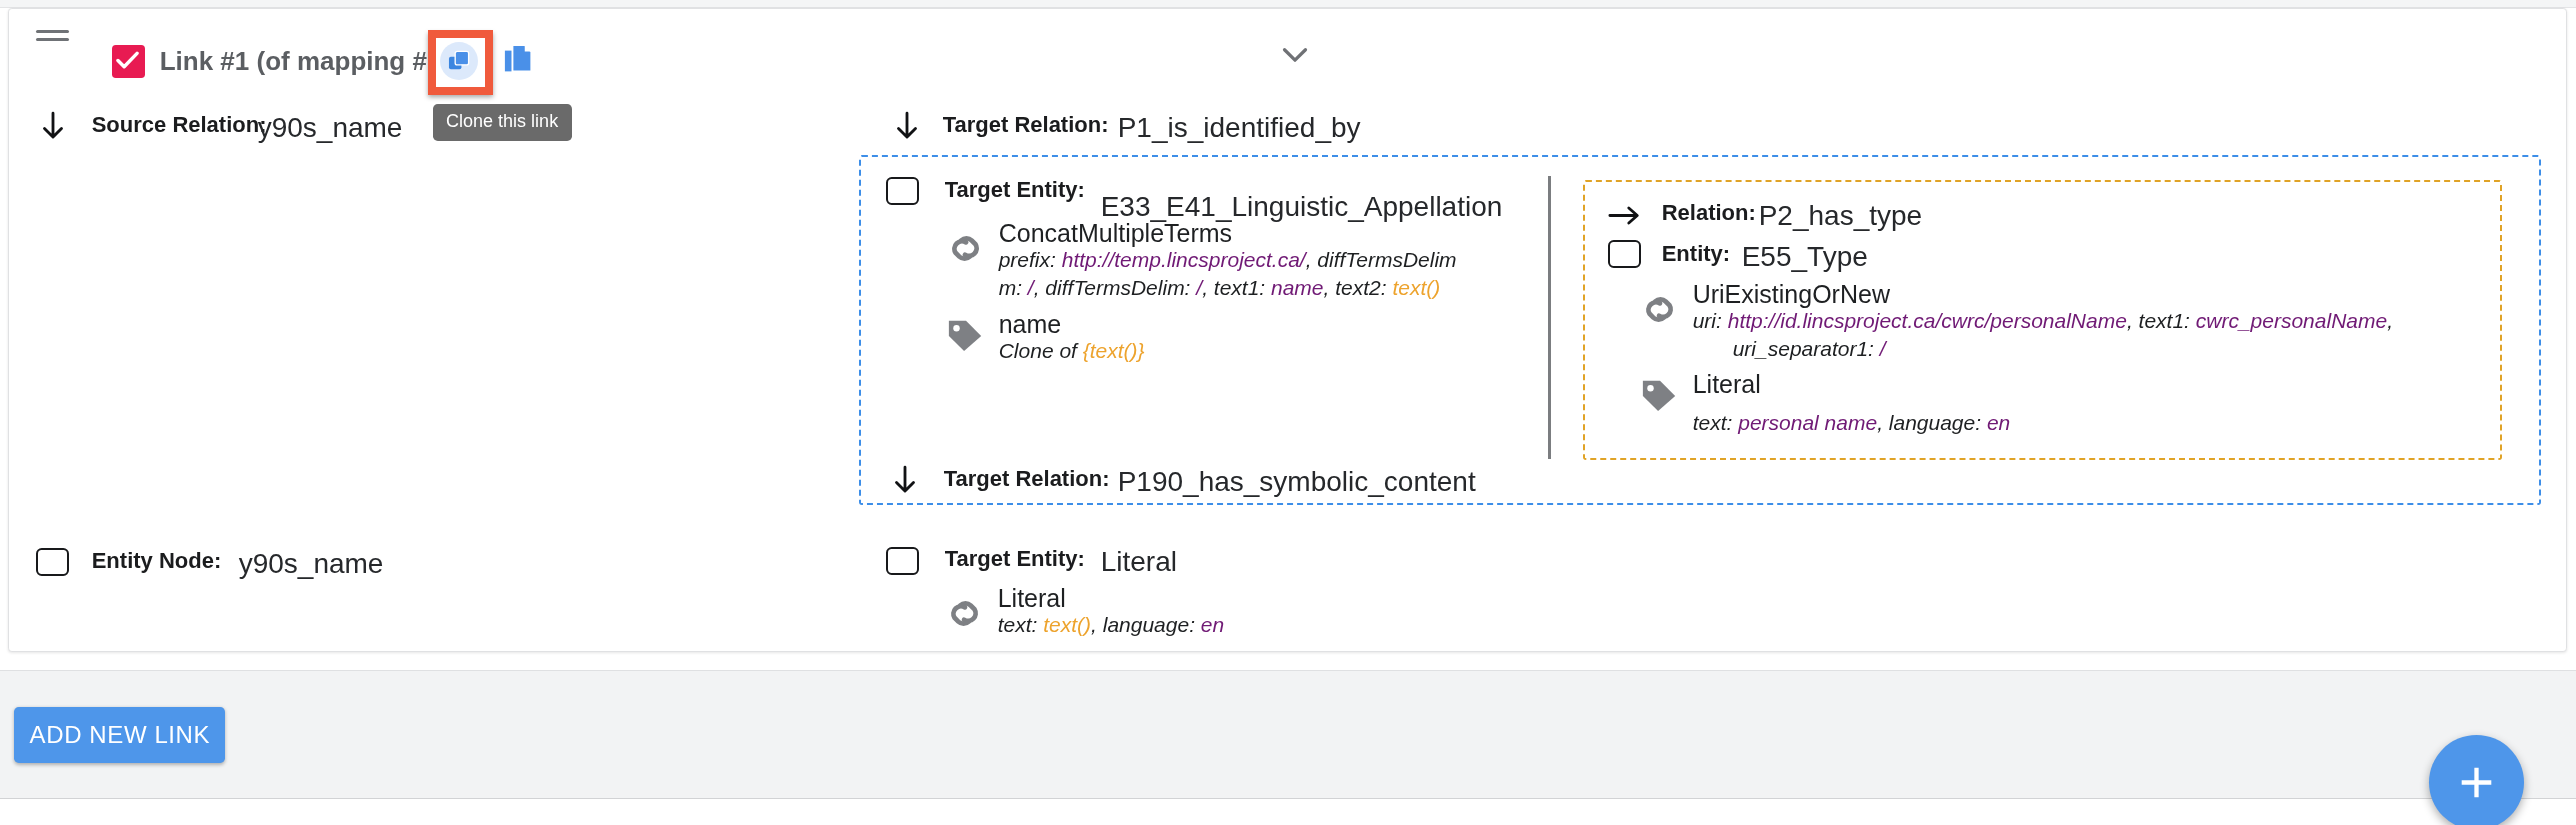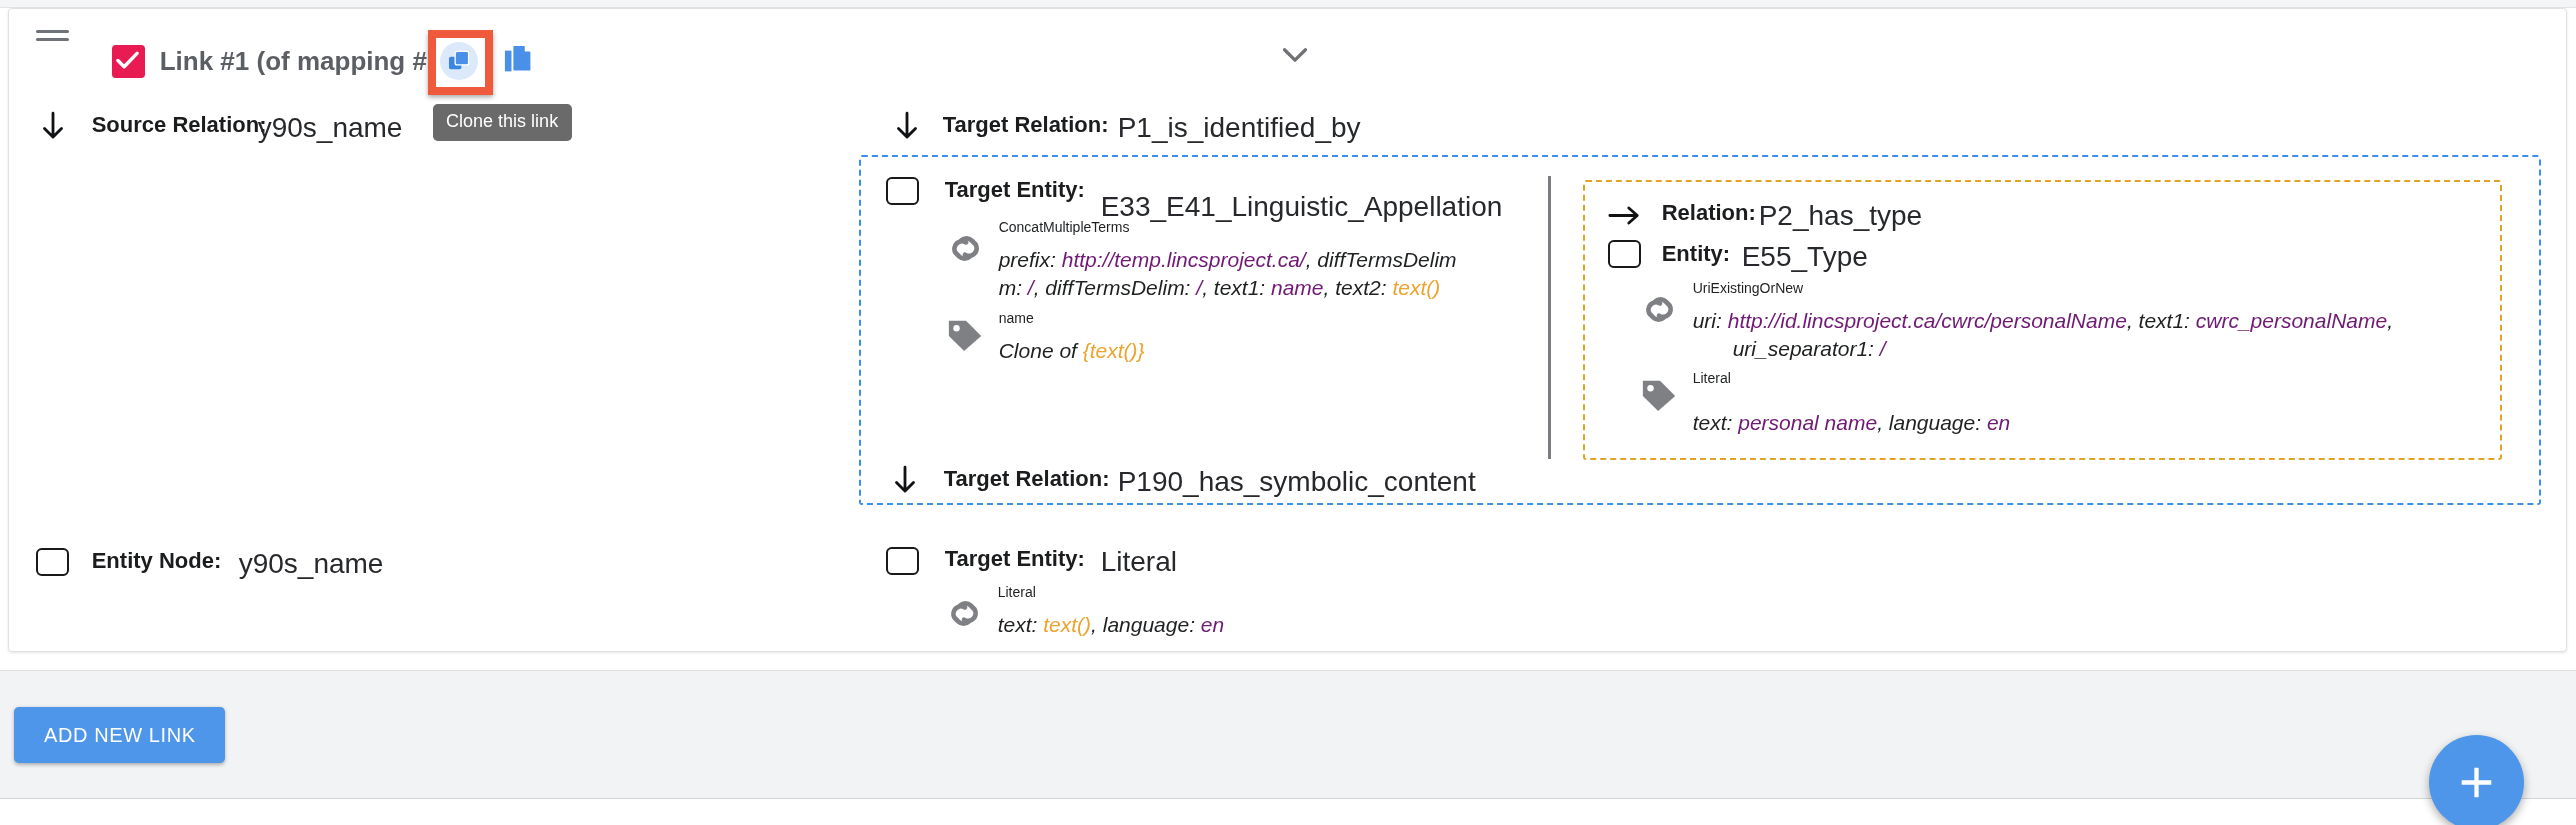--- a/index.html
+++ b/index.html
@@ -141,21 +141,21 @@
   }
   .v-divider {
     position: absolute;
     left: 1537px; top: 165px;
     width: 3.8px; height: 283px;
     background: #7b7d80;
   }
 
   
   .detail-title {
-    font-size: 14px; color: #1e2022; white-space: nowrap;
+    font-size: 25px; color: #1e2022; white-space: nowrap;
   }
   .detail-line {
     font-size: 21px; font-style: italic; color: #1e2022;
     white-space: nowrap;
   }
   .g { color: #701a75; font-style: italic; }
   .o { color: #eda32d; font-style: italic; }
 
   
   .footer-bar {
@@ -163,21 +163,21 @@
     width: 2576px; height: 129px;
     background: #f2f3f4;
     border-top: 1px solid #dfe0e2;
     border-bottom: 1px solid #d2d3d5;
   }
   .add-link-btn {
     position: absolute; left: 14.4px; top: 707px;
     width: 211px; height: 56px;
     background: #4e96ea;
     color: #ffffff;
-    font-size: 20px; font-weight: normal;
+    font-size: 24px; font-weight: normal;
     letter-spacing: 0.6px;
     border: none; border-radius: 4.8px;
     box-shadow: 0 1.9px 3.8px rgba(0,0,0,0.28);
     cursor: pointer;
     font-family: "Liberation Sans", sans-serif;
   }
   .fab {
     position: absolute; left: 2429px; top: 735px;
     width: 95px; height: 95px;
     border-radius: 50%;

